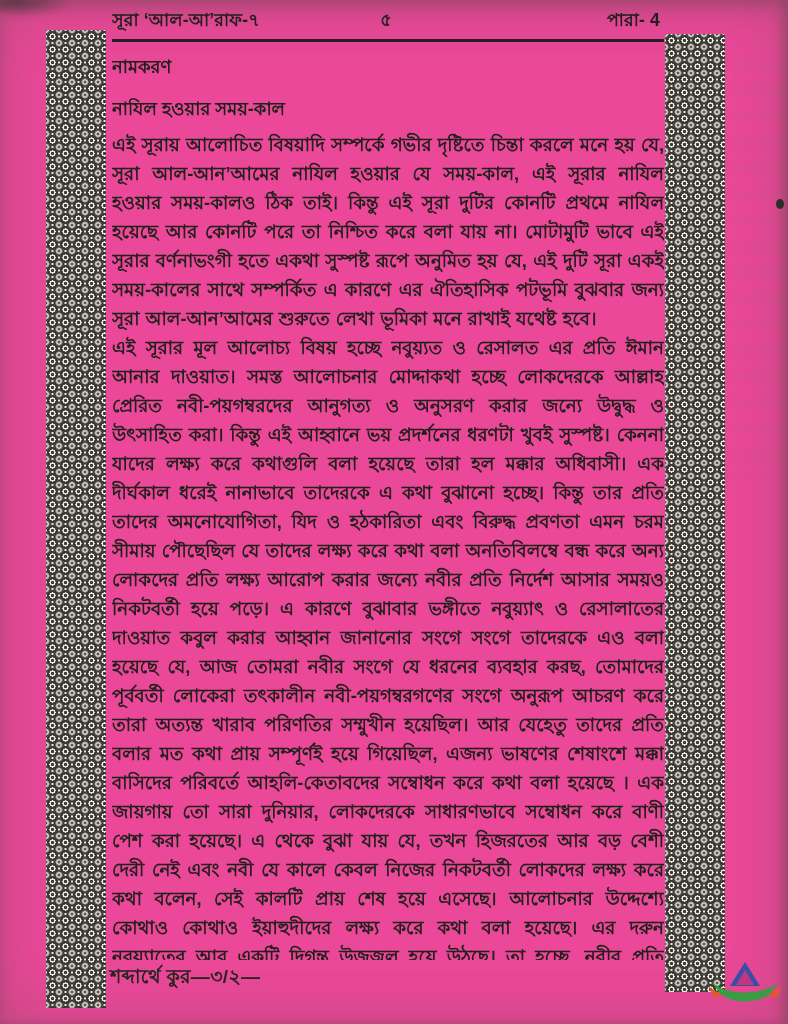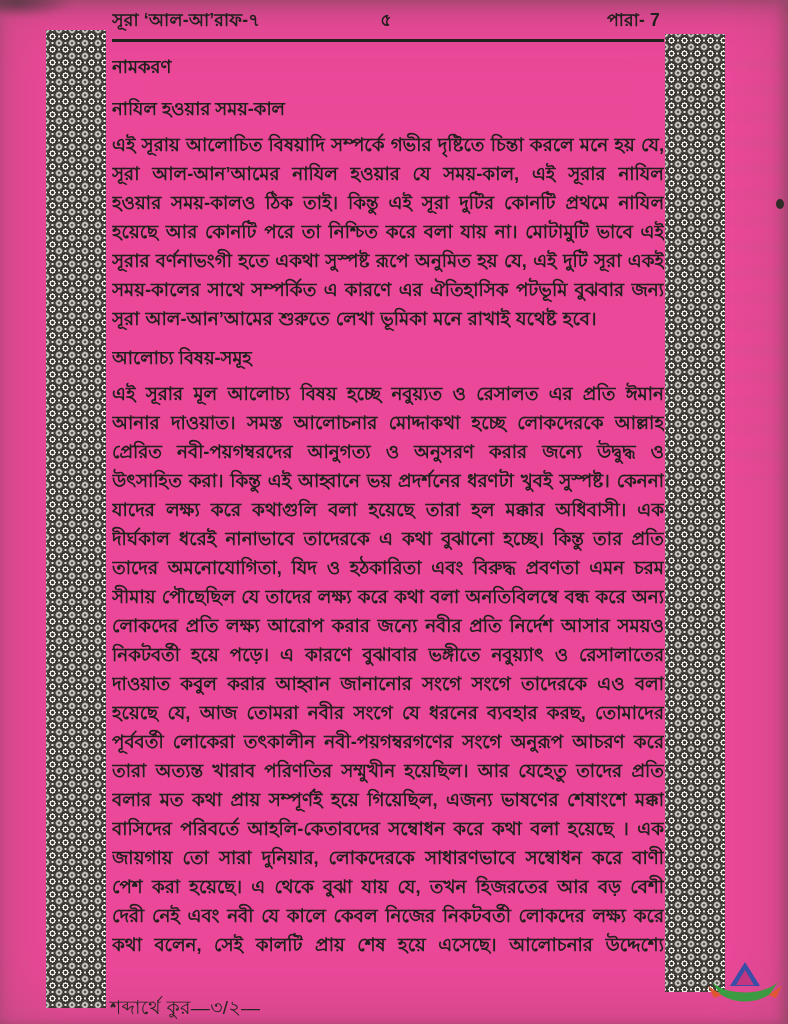--- a/index.html
+++ b/index.html
@@ -36,21 +36,21 @@
   .rh-left{flex:1;text-align:left;}
   .rh-center{flex:0 0 auto;text-align:center;}
   .rh-right{flex:1;text-align:right;padding-right:4px;}
   .rule{border:0;border-top:3px solid #22211d;margin:3px 0 0 -6px;width:560px;}
 
   .page-title{text-align:center;font-size:30px;font-weight:700;margin:9px 0 0;letter-spacing:.4px;}
   .sec-heading{font-size:18px;font-weight:700;margin:11px 0 4px;}
   .para{font-size:18.3px;line-height:29px;font-weight:600;text-align:justify;margin:0;word-spacing:1px;}
 
   .footer-sig{
-    position:absolute;left:110px;top:993px;font-size:19px;font-weight:400;letter-spacing:.3px;color:#26251f;
+    position:absolute;left:110px;top:962px;font-size:19px;font-weight:700;letter-spacing:.3px;color:#26251f;
   }
   .logo{position:absolute;left:704px;top:958px;width:82px;height:46px;opacity:.92;}
 
   
   .smudge-tl{position:absolute;left:-10px;top:-8px;width:84px;height:26px;border-radius:50%;
     background:radial-gradient(ellipse at 30% 40%, rgba(52,50,46,.65), rgba(52,50,46,0) 70%);filter:blur(2px);}
   .edge-dot{position:absolute;left:776px;top:199px;width:8px;height:10px;border-radius:50%;background:#2e2c28;filter:blur(.4px);}
   .ghost{position:absolute;opacity:.30;filter:blur(2.5px);pointer-events:none;}
   .ghost.g1{left:726px;top:60px;width:58px;height:420px;
     background:repeating-linear-gradient(180deg, rgba(112,126,104,.16) 0 9px, transparent 9px 26px);}
@@ -71,31 +71,30 @@
   <div class="ghost g2"></div>
   <div class="ghost g3"></div>
   <div class="smudge-tl"></div>
   <div class="edge-dot"></div>
 
   <div class="content">
 
     <div class="running-header">
       <span class="rh-left">সূরা ‘আল-আ’রাফ-৭</span>
       <span class="rh-center">৫</span>
-      <span class="rh-right">পারা- 7</span>
+      <span class="rh-right">পারা- 4</span>
     </div>
     <hr class="rule">
 
 
     <div class="sec-heading">নামকরণ</div>
 
     <div class="sec-heading">নাযিল হওয়ার সময়-কাল</div>
     <p class="para">এই সূরায় আলোচিত বিষয়াদি সম্পর্কে গভীর দৃষ্টিতে চিন্তা করলে মনে হয় যে, সূরা আল-আন’আমের নাযিল হওয়ার যে সময়-কাল, এই সূরার নাযিল হওয়ার সময়-কালও ঠিক তাই। কিন্তু এই সূরা দুটির কোনটি প্রথমে নাযিল হয়েছে আর কোনটি পরে তা নিশ্চিত করে বলা যায় না। মোটামুটি ভাবে এই সূরার বর্ণনাভংগী হতে একথা সুস্পষ্ট রূপে অনুমিত হয় যে, এই দুটি সূরা একই সময়-কালের সাথে সম্পর্কিত এ কারণে এর ঐতিহাসিক পটভূমি বুঝবার জন্য সূরা আল-আন’আমের শুরুতে লেখা ভূমিকা মনে রাখাই যথেষ্ট হবে।</p>
 
-    <div class="sec-heading">আলোচ্য বিষয়-সমূহ</div>
     <p class="para">এই সূরার মূল আলোচ্য বিষয় হচ্ছে নবুয়্যত ও রেসালত এর প্রতি ঈমান আনার দাওয়াত। সমস্ত আলোচনার মোদ্দাকথা হচ্ছে লোকদেরকে আল্লাহ প্রেরিত নবী-পয়গম্বরদের আনুগত্য ও অনুসরণ করার জন্যে উদ্বুদ্ধ ও উৎসাহিত করা। কিন্তু এই আহ্বানে ভয় প্রদর্শনের ধরণটা খুবই সুস্পষ্ট। কেননা যাদের লক্ষ্য করে কথাগুলি বলা হয়েছে তারা হল মক্কার অধিবাসী। এক দীর্ঘকাল ধরেই নানাভাবে তাদেরকে এ কথা বুঝানো হচ্ছে। কিন্তু তার প্রতি তাদের অমনোযোগিতা, যিদ ও হঠকারিতা এবং বিরুদ্ধ প্রবণতা এমন চরম সীমায় পৌছেছিল যে তাদের লক্ষ্য করে কথা বলা অনতিবিলম্বে বন্ধ করে অন্য লোকদের প্রতি লক্ষ্য আরোপ করার জন্যে নবীর প্রতি নির্দেশ আসার সময়ও নিকটবর্তী হয়ে পড়ে। এ কারণে বুঝাবার ভঙ্গীতে নবুয়্যাৎ ও রেসালাতের দাওয়াত কবুল করার আহ্বান জানানোর সংগে সংগে তাদেরকে এও বলা হয়েছে যে, আজ তোমরা নবীর সংগে যে ধরনের ব্যবহার করছ, তোমাদের পূর্ববর্তী লোকেরা তৎকালীন নবী-পয়গম্বরগণের সংগে অনুরূপ আচরণ করে তারা অত্যন্ত খারাব পরিণতির সম্মুখীন হয়েছিল। আর যেহেতু তাদের প্রতি বলার মত কথা প্রায় সম্পূর্ণই হয়ে গিয়েছিল,  এজন্য ভাষণের শেষাংশে মক্কা বাসিদের পরিবর্তে আহলি-কেতাবদের সম্বোধন করে কথা বলা হয়েছে । এক জায়গায় তো সারা দুনিয়ার, লোকদেরকে সাধারণভাবে সম্বোধন করে বাণী পেশ করা হয়েছে। এ থেকে বুঝা যায় যে, তখন হিজরতের আর বড় বেশী দেরী নেই এবং নবী যে কালে কেবল নিজের নিকটবর্তী লোকদের লক্ষ্য করে কথা বলেন, সেই কালটি প্রায় শেষ হয়ে এসেছে। আলোচনার উদ্দেশ্যে কোথাও কোথাও ইয়াহুদীদের লক্ষ্য করে কথা বলা হয়েছে। এর দরুন নবুয়্যাতের আর একটি দিগন্ত উজ্জ্বল হয়ে উঠছে। তা হচ্ছে, নবীর প্রতি ঈমান আনার পর তাঁর সংগে মুনাফেকী করা, আনুগত্য ও অনুসরণের দৃঢ় প্রতিশ্রুতি দেওয়ার পর তা ভংগ করা এবং হক্‌ ও বাতিল-এর মৌলিক পার্থক্য জেনে ও বুঝে নেবার পরও বাতিল নীতিতে আত্ম নিমগ্ন হয়ে থাকার পরিণাম অত্যন্ত ভয়াবহ।</p>
 
   </div>
 
   <div class="footer-sig">শব্দার্থে কুর—৩/২—</div>
 
   <svg class="logo" viewBox="0 0 82 46">
     <path d="M4 28 L18 37 L10 40 Z" fill="#e2572b"></path>
     <path d="M78 28 L64 37 L72 40 Z" fill="#e2572b"></path>
     <path d="M8 24 C22 38, 60 38, 74 24 L66 36 C52 46, 30 46, 16 36 Z" fill="#2fa23c"></path>

